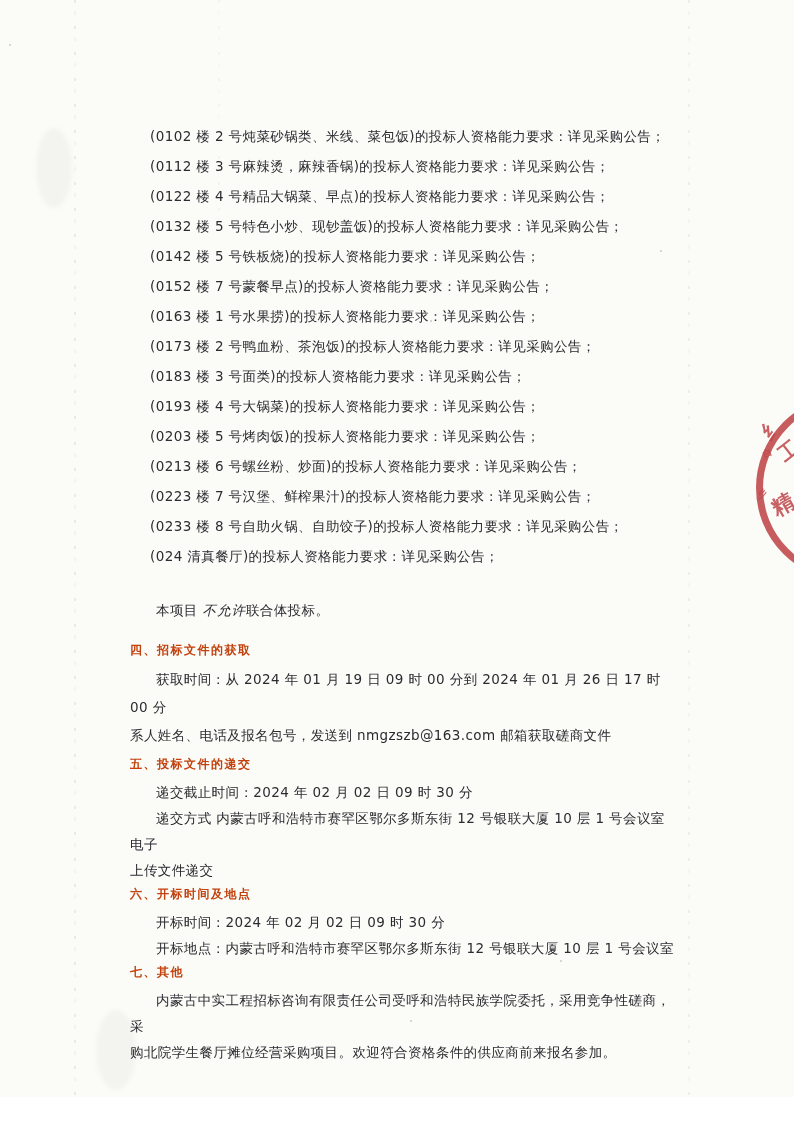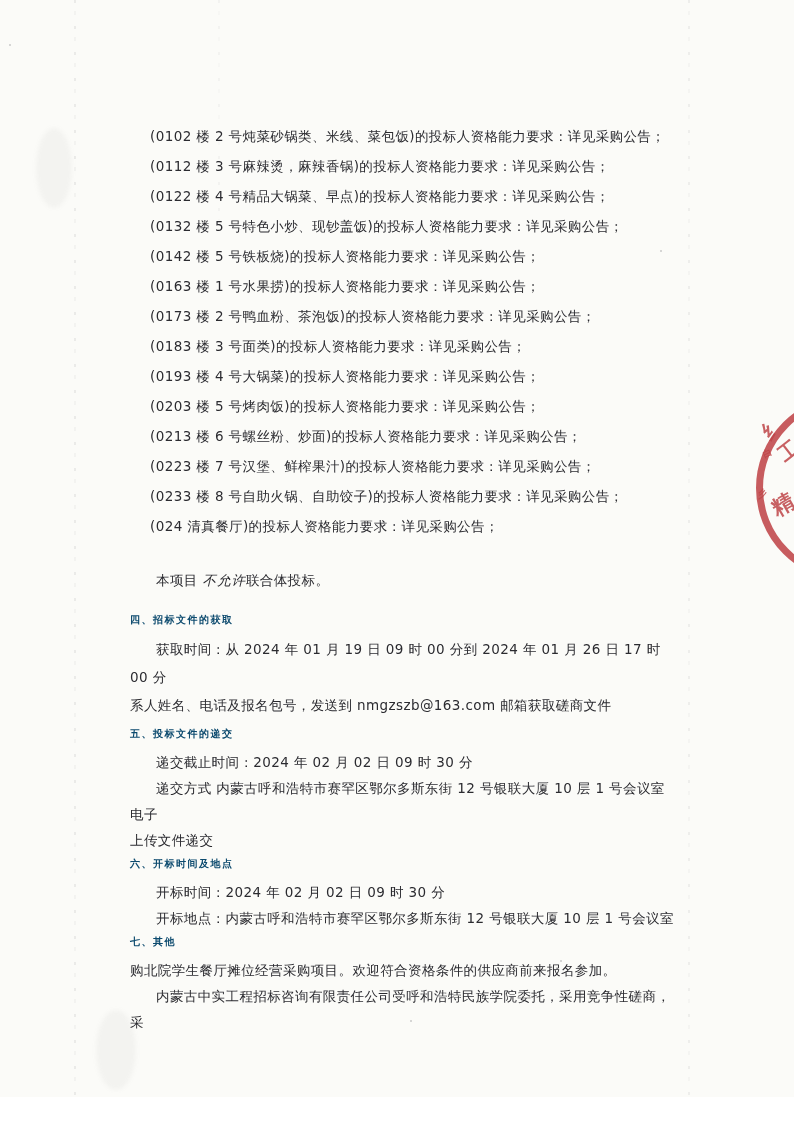--- a/index.html
+++ b/index.html
@@ -25,25 +25,25 @@
     white-space:nowrap;
   }
   .note{
     margin:24px 0 0 0;
     line-height:30px;
     text-indent:26px;
   }
   .note i{font-style:italic;letter-spacing:1px;}
   .sec-heading{
     margin:10px 0 0 0;
-    font-size:10px;
+    font-size:12px;
     font-weight:700;
     line-height:30px;
     letter-spacing:1.5px;
-    color:#0c4a6e;
+    color:#c2410c;
   }
   .sec-heading.tight-top{margin-top:0;}
   .sec-heading.pull-up{margin-top:-4px;}
   .para{
     margin:0;
     line-height:28px;
     text-indent:26px;
   }
   .para.cont{text-indent:0;}
   .s56 .para{line-height:26px;}
@@ -116,20 +116,21 @@
   <span class="seal-frag frag-d">精</span>
 
   <div class="doc">
 
     <div>
         <p class="qline">(0102 楼 2 号炖菜砂锅类、米线、菜包饭)的投标人资格能力要求：详见采购公告；</p>
         <p class="qline">(0112 楼 3 号麻辣烫，麻辣香锅)的投标人资格能力要求：详见采购公告；</p>
         <p class="qline">(0122 楼 4 号精品大锅菜、早点)的投标人资格能力要求：详见采购公告；</p>
         <p class="qline">(0132 楼 5 号特色小炒、现钞盖饭)的投标人资格能力要求：详见采购公告；</p>
         <p class="qline">(0142 楼 5 号铁板烧)的投标人资格能力要求：详见采购公告；</p>
+        <p class="qline">(0152 楼 7 号蒙餐早点)的投标人资格能力要求：详见采购公告；</p>
         <p class="qline">(0163 楼 1 号水果捞)的投标人资格能力要求：详见采购公告；</p>
         <p class="qline">(0173 楼 2 号鸭血粉、茶泡饭)的投标人资格能力要求：详见采购公告；</p>
         <p class="qline">(0183 楼 3 号面类)的投标人资格能力要求：详见采购公告；</p>
         <p class="qline">(0193 楼 4 号大锅菜)的投标人资格能力要求：详见采购公告；</p>
         <p class="qline">(0203 楼 5 号烤肉饭)的投标人资格能力要求：详见采购公告；</p>
         <p class="qline">(0213 楼 6 号螺丝粉、炒面)的投标人资格能力要求：详见采购公告；</p>
         <p class="qline">(0223 楼 7 号汉堡、鲜榨果汁)的投标人资格能力要求：详见采购公告；</p>
         <p class="qline">(0233 楼 8 号自助火锅、自助饺子)的投标人资格能力要求：详见采购公告；</p>
         <p class="qline">(024 清真餐厅)的投标人资格能力要求：详见采购公告；</p>
       </div>
@@ -144,20 +145,20 @@
       <p class="sec-heading tight-top">五、投标文件的递交</p>
       <p class="para">递交截止时间：2024 年 02 月 02 日  09 时 30 分</p>
       <p class="para">递交方式  内蒙古呼和浩特市赛罕区鄂尔多斯东街 12 号银联大厦 10 层 1 号会议室电子</p>
       <p class="para cont">上传文件递交</p>
 
       <p class="sec-heading pull-up">六、开标时间及地点</p>
       <p class="para">开标时间：2024 年 02 月 02 日  09 时 30 分</p>
       <p class="para">开标地点：内蒙古呼和浩特市赛罕区鄂尔多斯东街 12 号银联大厦 10 层 1 号会议室</p>
 
       <p class="sec-heading pull-up">七、其他</p>
+      <p class="para">内蒙古中实工程招标咨询有限责任公司受呼和浩特民族学院委托，采用竞争性磋商，采</p>
       <p class="para cont">购北院学生餐厅摊位经营采购项目。欢迎符合资格条件的供应商前来报名参加。</p>
-      <p class="para">内蒙古中实工程招标咨询有限责任公司受呼和浩特民族学院委托，采用竞争性磋商，采</p>
     </div>
 
   </div>
 
   <div class="bottom-strip"></div>
 </div>
 
 </body></html>

